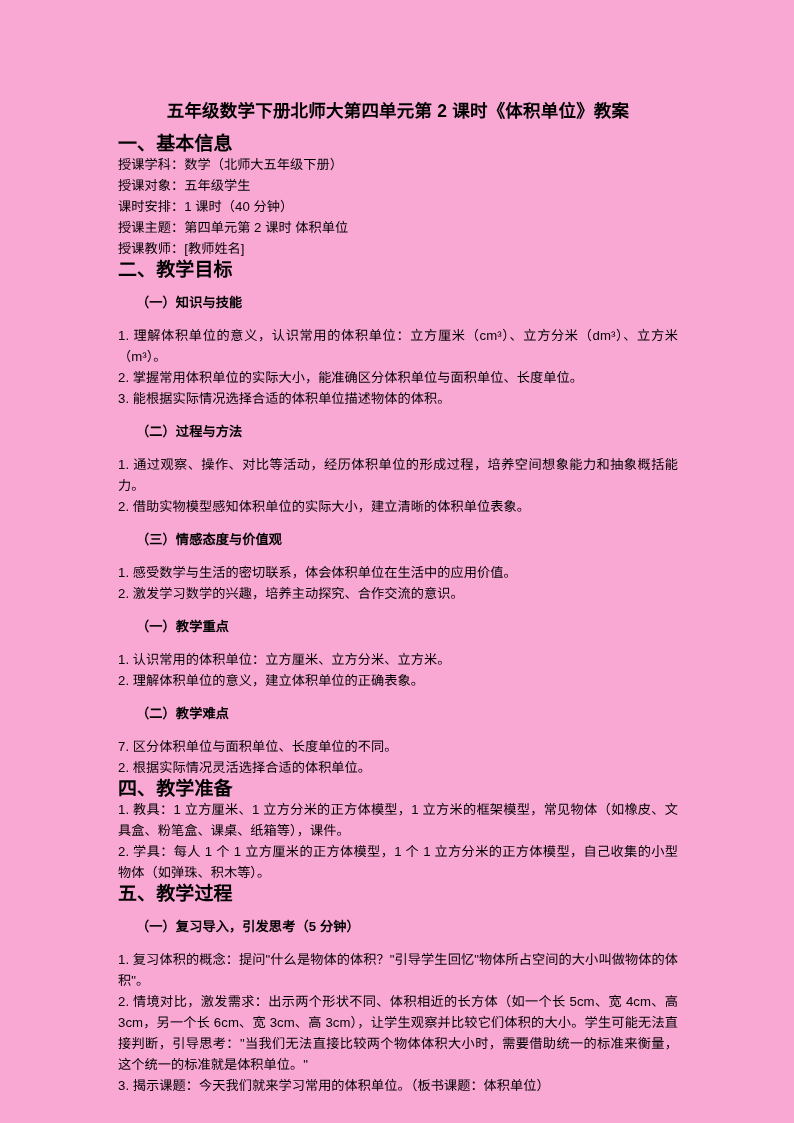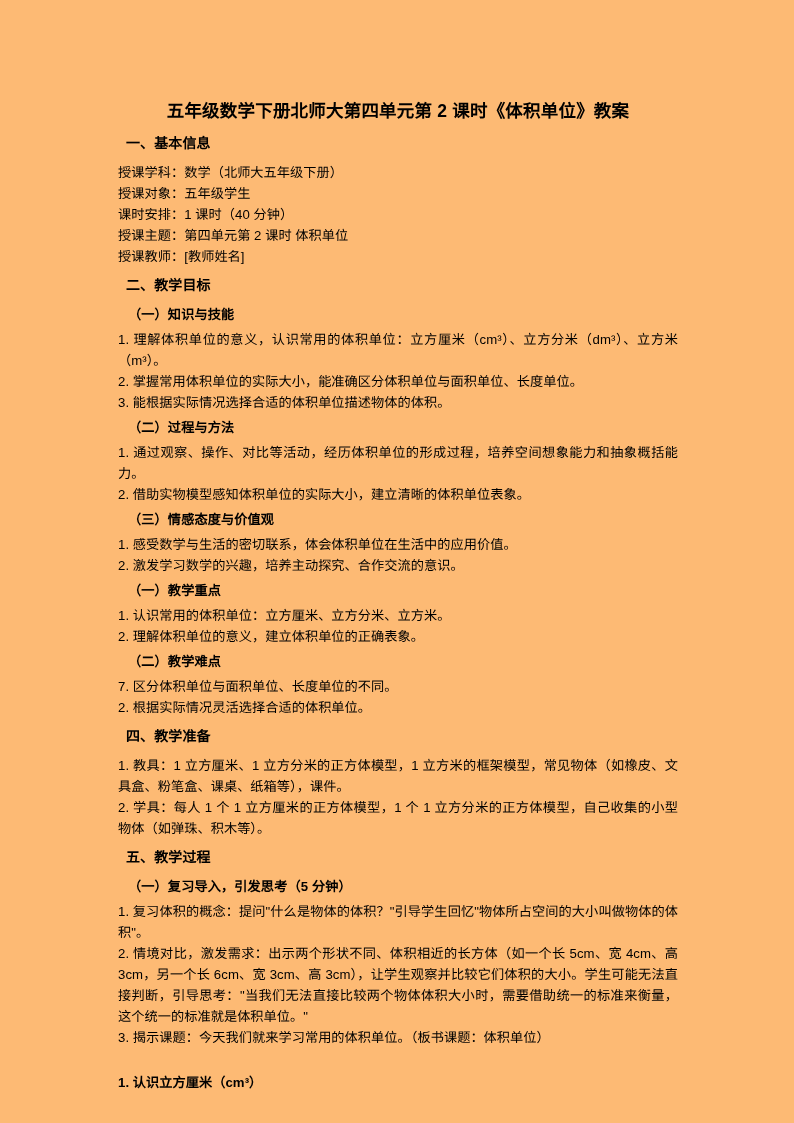--- a/index.html
+++ b/index.html
@@ -15,49 +15,49 @@
     font-family: "Liberation Sans", "DejaVu Sans", sans-serif;
     color: #000000;
     -webkit-font-smoothing: antialiased;
   }
   .page {
     position: relative;
     width: 794px;
     height: 1123px;
     box-sizing: border-box;
     padding: 0;
-    background: #fdba74;
+    background: #f9a8d4;
   }
   .content {
     position: absolute;
     left: 118px;
     top: 98px;
     width: 560px;
   }
   .doc-title {
     font-size: 17.5px;
     font-weight: bold;
     line-height: 26px;
     margin: 0 0 9px 0;
     text-align: center;
     letter-spacing: 0.2px;
     white-space: nowrap;
   }
   .h-section {
-    font-size: 14px;
+    font-size: 19px;
     font-weight: bold;
     line-height: 21px;
-    margin: 8px;
+    margin: 0;
     letter-spacing: 0.1px;
   }
   .h-sub {
     font-size: 13.2px;
     font-weight: bold;
     line-height: 21px;
-    margin: 4px;
+    margin: 12px;
     padding-left: 6px;
     letter-spacing: 0.1px;
   }
   .para {
     font-size: 13.2px;
     font-weight: normal;
     line-height: 21px;
     margin: 0;
     text-align: justify;
     text-justify: inter-ideograph;

